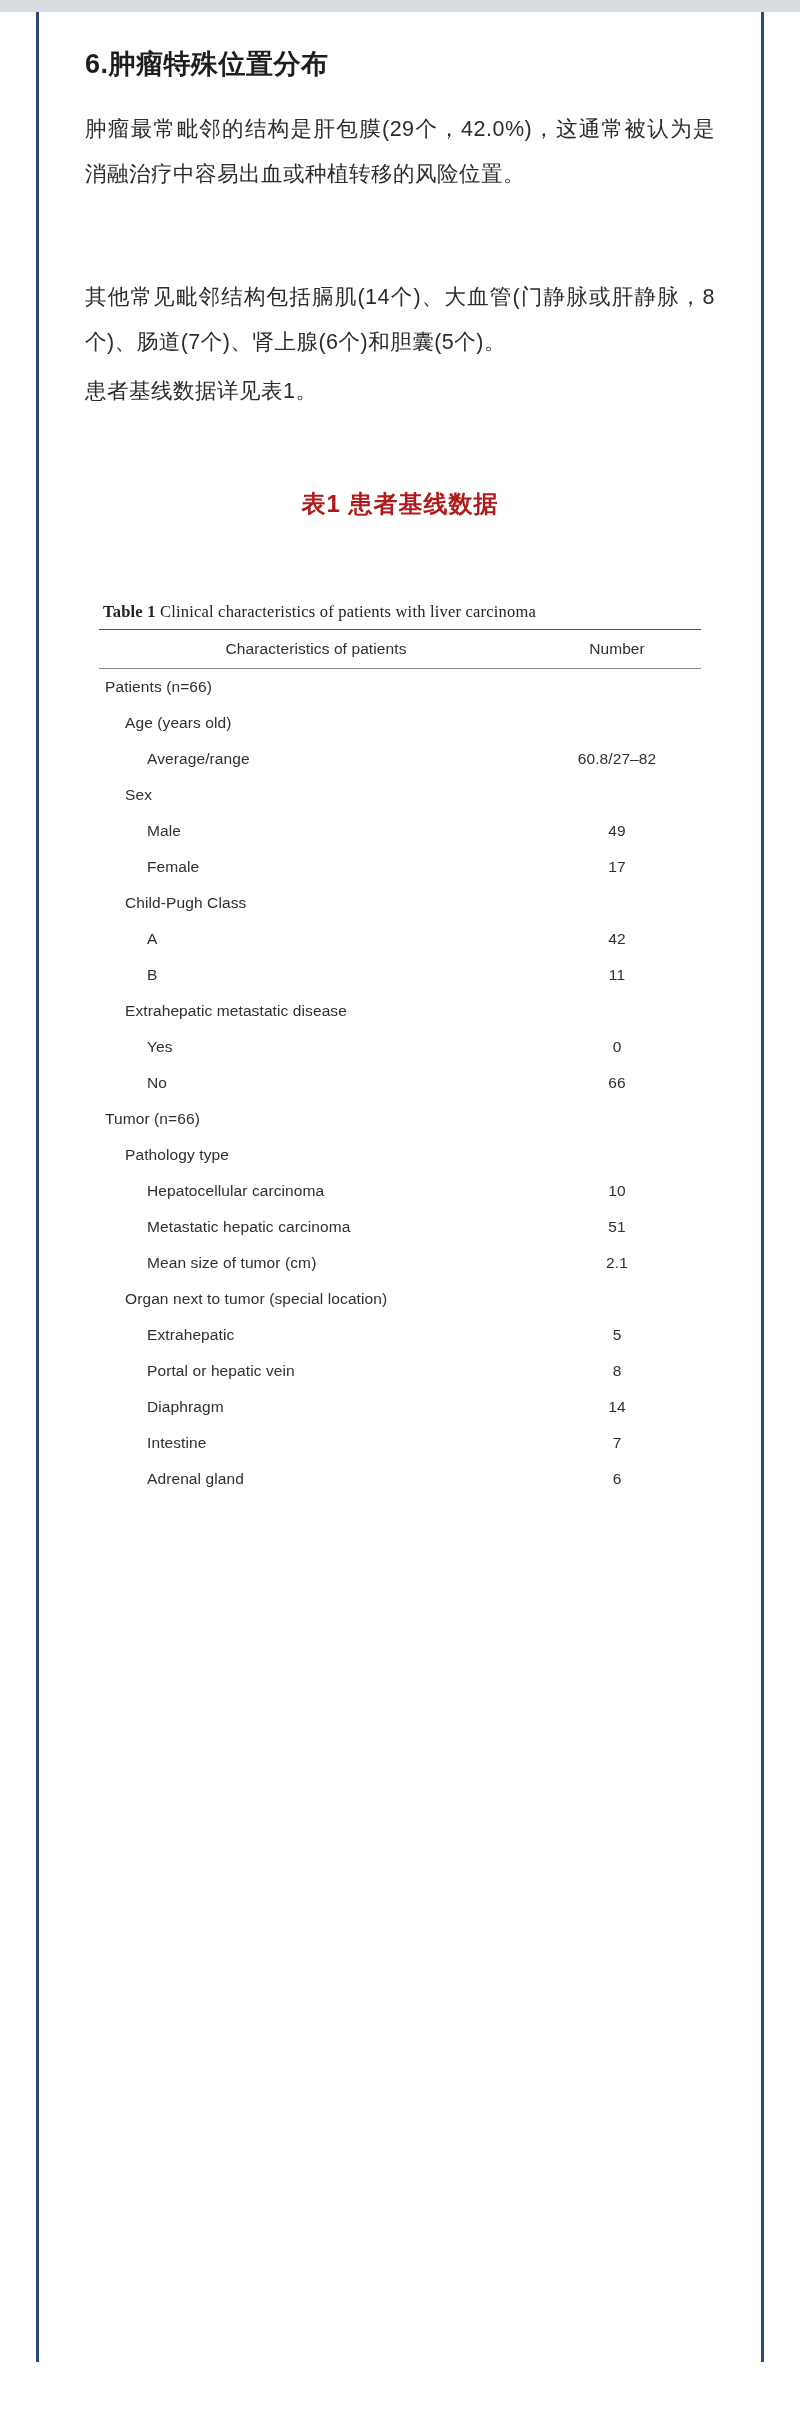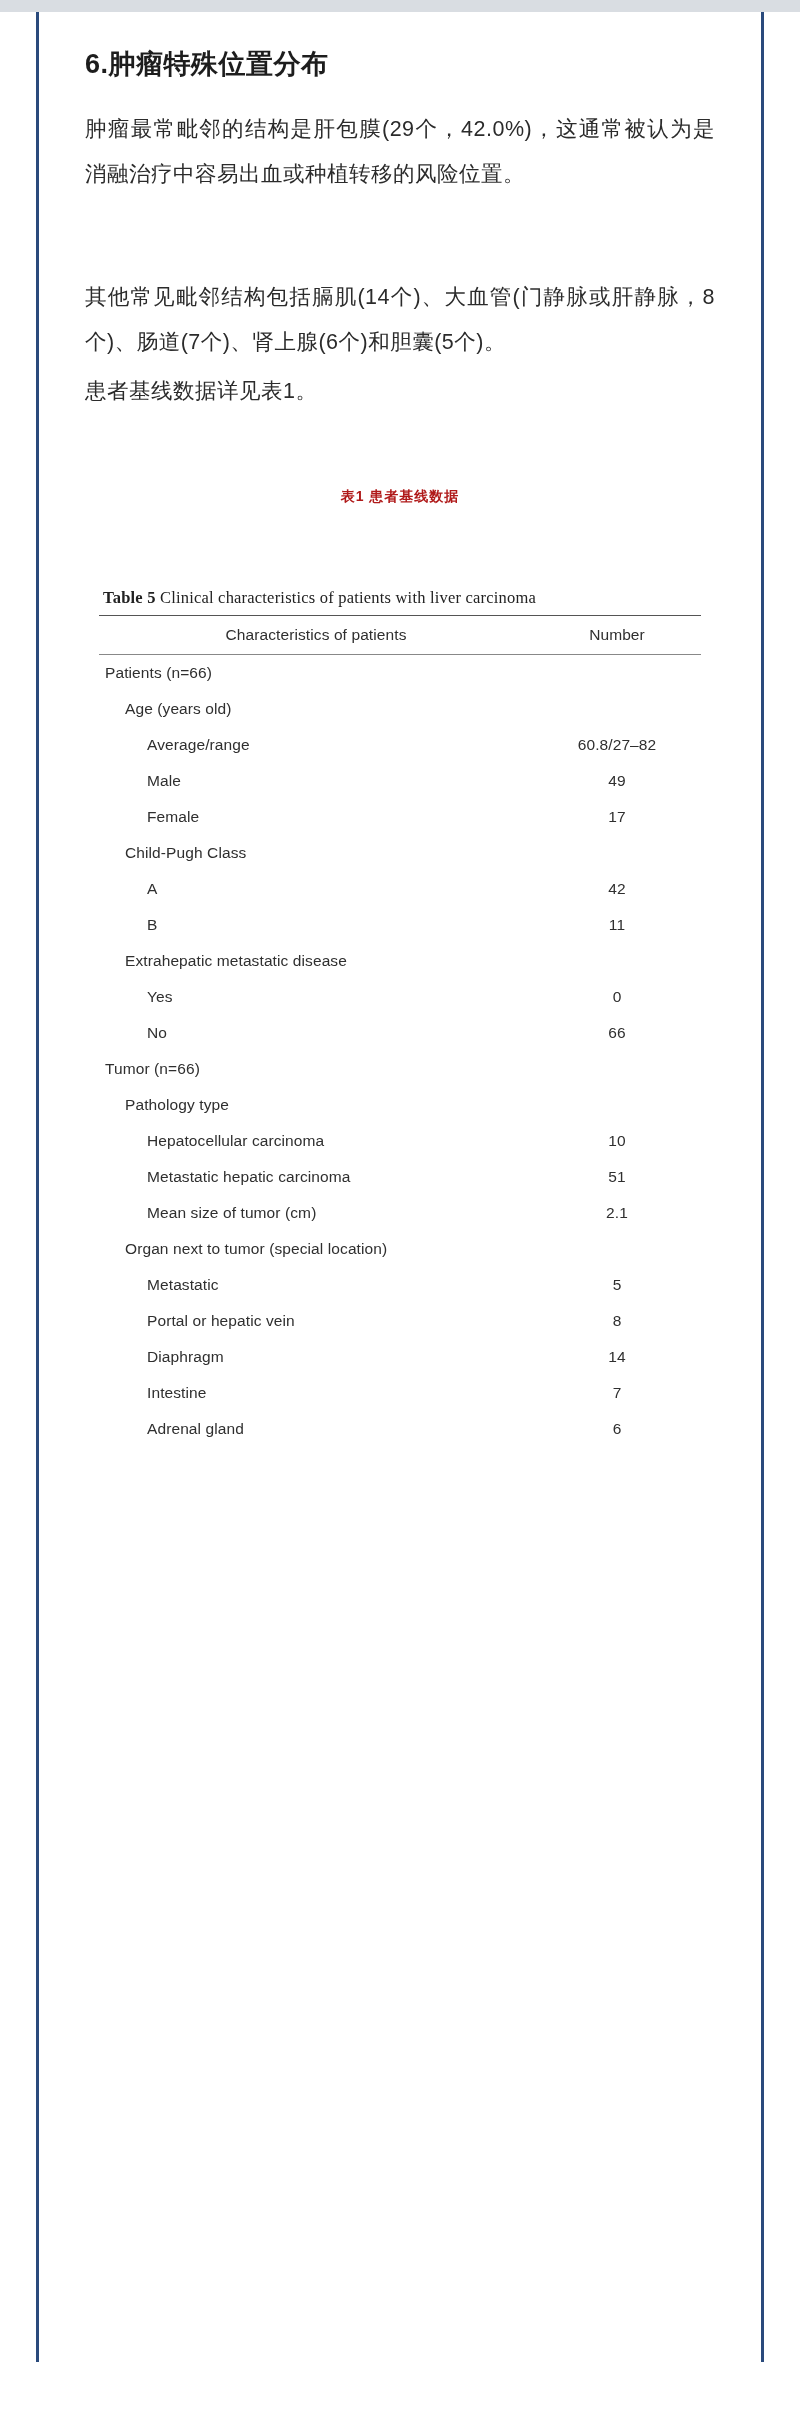--- a/index.html
+++ b/index.html
@@ -49,21 +49,21 @@
     text-align: justify;
   }
   .para.tight {
     margin-top: 4px;
   }
   .gap-big {
     height: 56px;
   }
   .table-caption {
     text-align: center;
-    font-size: 14px;
+    font-size: 24px;
     font-weight: bold;
     color: #b01a1a;
     letter-spacing: 1px;
     margin-top: 74px;
   }
   .figure {
     margin-top: 82px;
     padding: 0 14px 0 14px;
   }
   .tbl {
@@ -122,21 +122,21 @@
     <p class="para">其他常见毗邻结构包括膈肌(14个)、大血管(门静脉或肝静脉，8个)、肠道(7个)、肾上腺(6个)和胆囊(5个)。</p>
 
     <p class="para tight">患者基线数据详见表1。</p>
 
     <div class="table-caption">表1  患者基线数据</div>
 
     <div class="figure">
       <table class="tbl">
         <caption style="caption-side: top; text-align: left;">
           <div class="tbl-title">
-            <b>Table 5</b>
+            <b>Table 1</b>
             <span>Clinical characteristics of patients with liver carcinoma</span>
           </div>
         </caption>
         <thead>
           <tr class="hdr-row">
             <th class="c1">Characteristics of patients</th>
             <th class="c2">Number</th>
           </tr>
         </thead>
         <tbody>
@@ -145,20 +145,24 @@
             <td class="c2"></td>
           </tr>
           <tr class="lvl1">
             <td class="c1">Age (years old)</td>
             <td class="c2"></td>
           </tr>
           <tr class="lvl2">
             <td class="c1">Average/range</td>
             <td class="c2">60.8/27–82</td>
           </tr>
+          <tr class="lvl1">
+            <td class="c1">Sex</td>
+            <td class="c2"></td>
+          </tr>
           <tr class="lvl2">
             <td class="c1">Male</td>
             <td class="c2">49</td>
           </tr>
           <tr class="lvl2">
             <td class="c1">Female</td>
             <td class="c2">17</td>
           </tr>
           <tr class="lvl1">
             <td class="c1">Child-Pugh Class</td>
@@ -202,21 +206,21 @@
           </tr>
           <tr class="lvl2">
             <td class="c1">Mean size of tumor (cm)</td>
             <td class="c2">2.1</td>
           </tr>
           <tr class="lvl1">
             <td class="c1">Organ next to tumor (special location)</td>
             <td class="c2"></td>
           </tr>
           <tr class="lvl2">
-            <td class="c1">Metastatic</td>
+            <td class="c1">Extrahepatic</td>
             <td class="c2">5</td>
           </tr>
           <tr class="lvl2">
             <td class="c1">Portal or hepatic vein</td>
             <td class="c2">8</td>
           </tr>
           <tr class="lvl2">
             <td class="c1">Diaphragm</td>
             <td class="c2">14</td>
           </tr>

